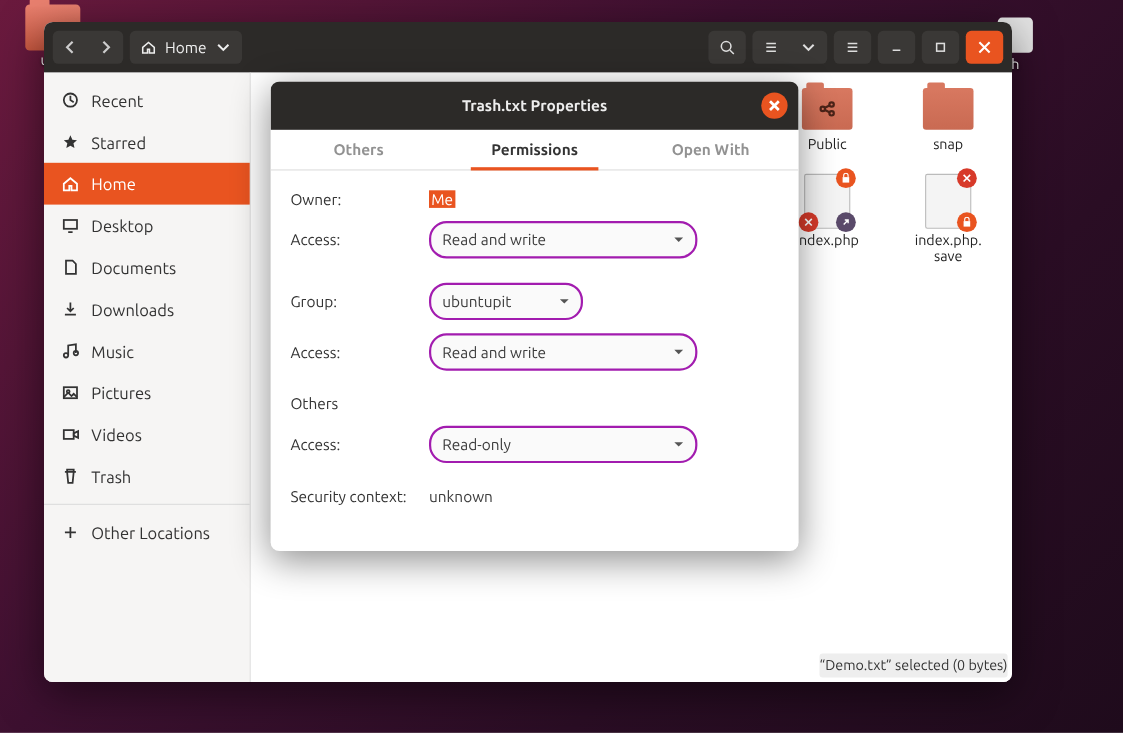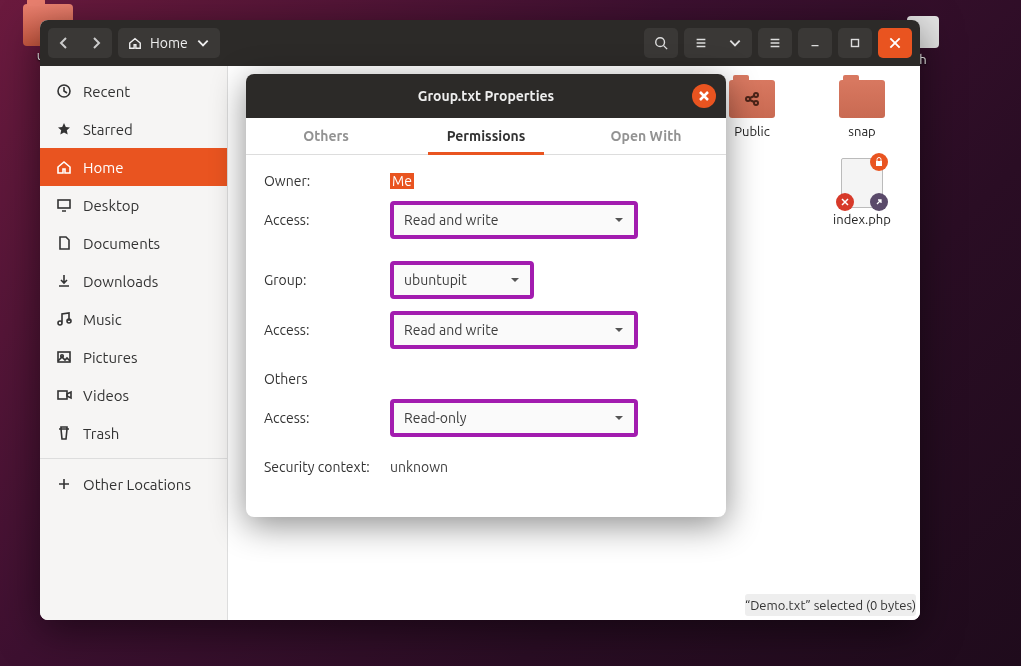--- a/index.html
+++ b/index.html
@@ -50,21 +50,21 @@
   .dlg-close svg{width:10px;height:10px;stroke:#fff;stroke-width:2.5;fill:none}
   .tabs{display:flex;border-bottom:1px solid #ddd;height:36px}
   .tab{flex:1;display:flex;align-items:center;justify-content:center;color:#929292;font-weight:600;cursor:pointer;position:relative}
   .tab.active{color:#333}
   .tab.active::after{content:"";position:absolute;left:14%;right:14%;bottom:-1px;height:3px;background:#e95420}
   .form{padding:18px 18px 30px}
   .row{display:flex;align-items:center;margin-bottom:12px}
   .row .lab{width:126px;color:#333}
   .row .val{flex:1}
   .hl{background:#e95420;color:#fff;padding:0 2px}
-  .combo{display:flex;align-items:center;justify-content:space-between;width:220px;height:30px;border:4px solid #a21caf;border-radius:4px;padding:0 10px;background:#fafafa;cursor:pointer}
+  .combo{display:flex;align-items:center;justify-content:space-between;width:220px;height:30px;border:2px solid #a21caf;border-radius:16px;padding:0 10px;background:#fafafa;cursor:pointer}
   .combo.small{width:116px}
   .combo svg{width:10px;height:10px;fill:#555}
   .section-gap{height:10px}
   .chk{width:16px;height:16px;border:1px solid #aaa;border-radius:3px;display:inline-block;margin-right:8px;vertical-align:middle;position:relative;top:-1px}
 </style>
 </head>
 <body>
 
 <div class="desk-icon" style="left:18px;top:4px">
   <div class="desk-folder"></div>
@@ -251,29 +251,46 @@
                 </svg>
               </div>
             <div class="badge link" style="bottom:-4px;right:-6px">
                 <svg viewBox="0 0 10 10">
                   <path d="M3 7l4-4M4 3h3v3" stroke="#fff" fill="none" stroke-width="1.3"></path>
                 </svg>
               </div>
           </div>
           <span>index.php</span>
         </div>
+        <div class="file">
+          <div class="doc">
+            <div class="badge red" style="top:-6px;right:-6px">
+                <svg viewBox="0 0 10 10">
+                  <path d="M2 2l6 6M8 2L2 8" stroke="#fff" stroke-width="1.5"></path>
+                </svg>
+              </div>
+            <div class="badge" style="bottom:-4px;right:-6px">
+                <svg viewBox="0 0 10 10">
+                  <rect x="2" y="4" width="6" height="5"></rect>
+                  <path d="M3 4V2.5a2 2 0 014 0V4" fill="none" stroke="#fff"></path>
+                </svg>
+              </div>
+          </div>
+          <span style="white-space:pre-line">index.php.
+save</span>
+        </div>
       </div>
       <div class="statusbar">“Demo.txt” selected  (0 bytes)</div>
     </div>
   </div>
 </div>
 
 <div class="dialog">
   <div class="dlg-title">
-    <span>Group.txt Properties</span>
+    <span>Trash.txt Properties</span>
     <div class="dlg-close">
         <svg viewBox="0 0 10 10">
           <path d="M1 1l8 8M9 1L1 9"></path>
         </svg>
       </div>
   </div>
   <div class="tabs">
     <div class="tab">Others</div>
     <div class="tab active">Permissions</div>
     <div class="tab">Open With</div>

